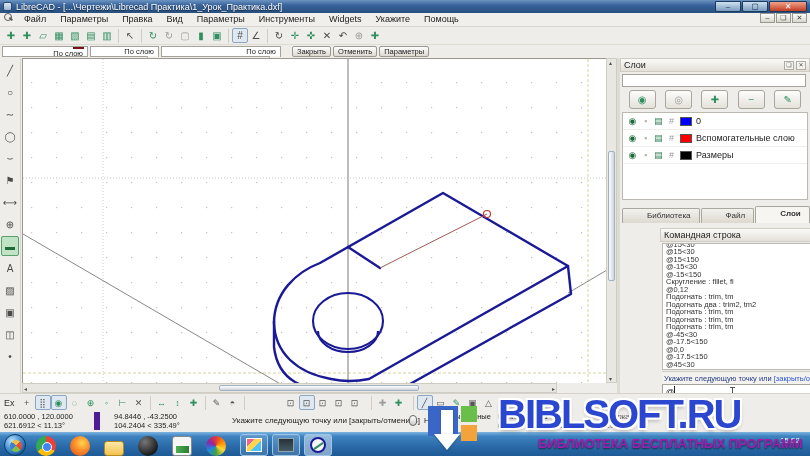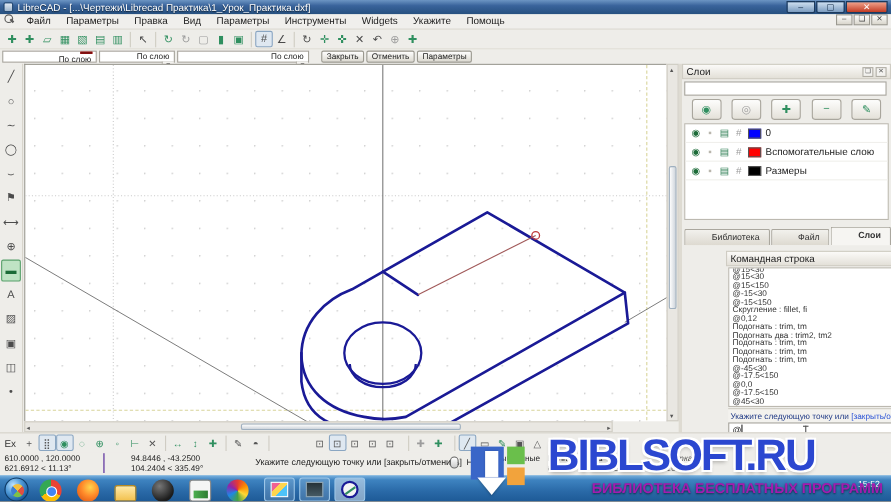--- a/index.html
+++ b/index.html
@@ -427,21 +427,21 @@
     <div class="sn">✎</div>
     <div class="sn dark">▣</div>
     <div class="sn dark">△</div>
   </div>
 
   <div class="statusbar">
     <div class="sfield" style="left:4px;">
       <div>610.0000 , 120.0000</div>
       <div>621.6912 &lt; 11.13°</div>
     </div>
-    <div class="sfield" style="left:94px;border-left:1px solid #4c1d95;padding-left:24px;">
+    <div class="sfield" style="left:94px;border-left:6px solid #4c1d95;padding-left:14px;">
       <div>94.8446 , -43.2500</div>
       <div>104.2404 &lt; 335.49°</div>
     </div>
     <div class="shint">Укажите следующую точку или [закрыть/отменить]</div>
     <div class="mouseico"></div>
     <div class="sfield" style="left:424px;top:5px;">Назад</div>
     <div class="sfield" style="left:450px;">
       <div>Выбранные</div>
       <div>0</div>
     </div>

